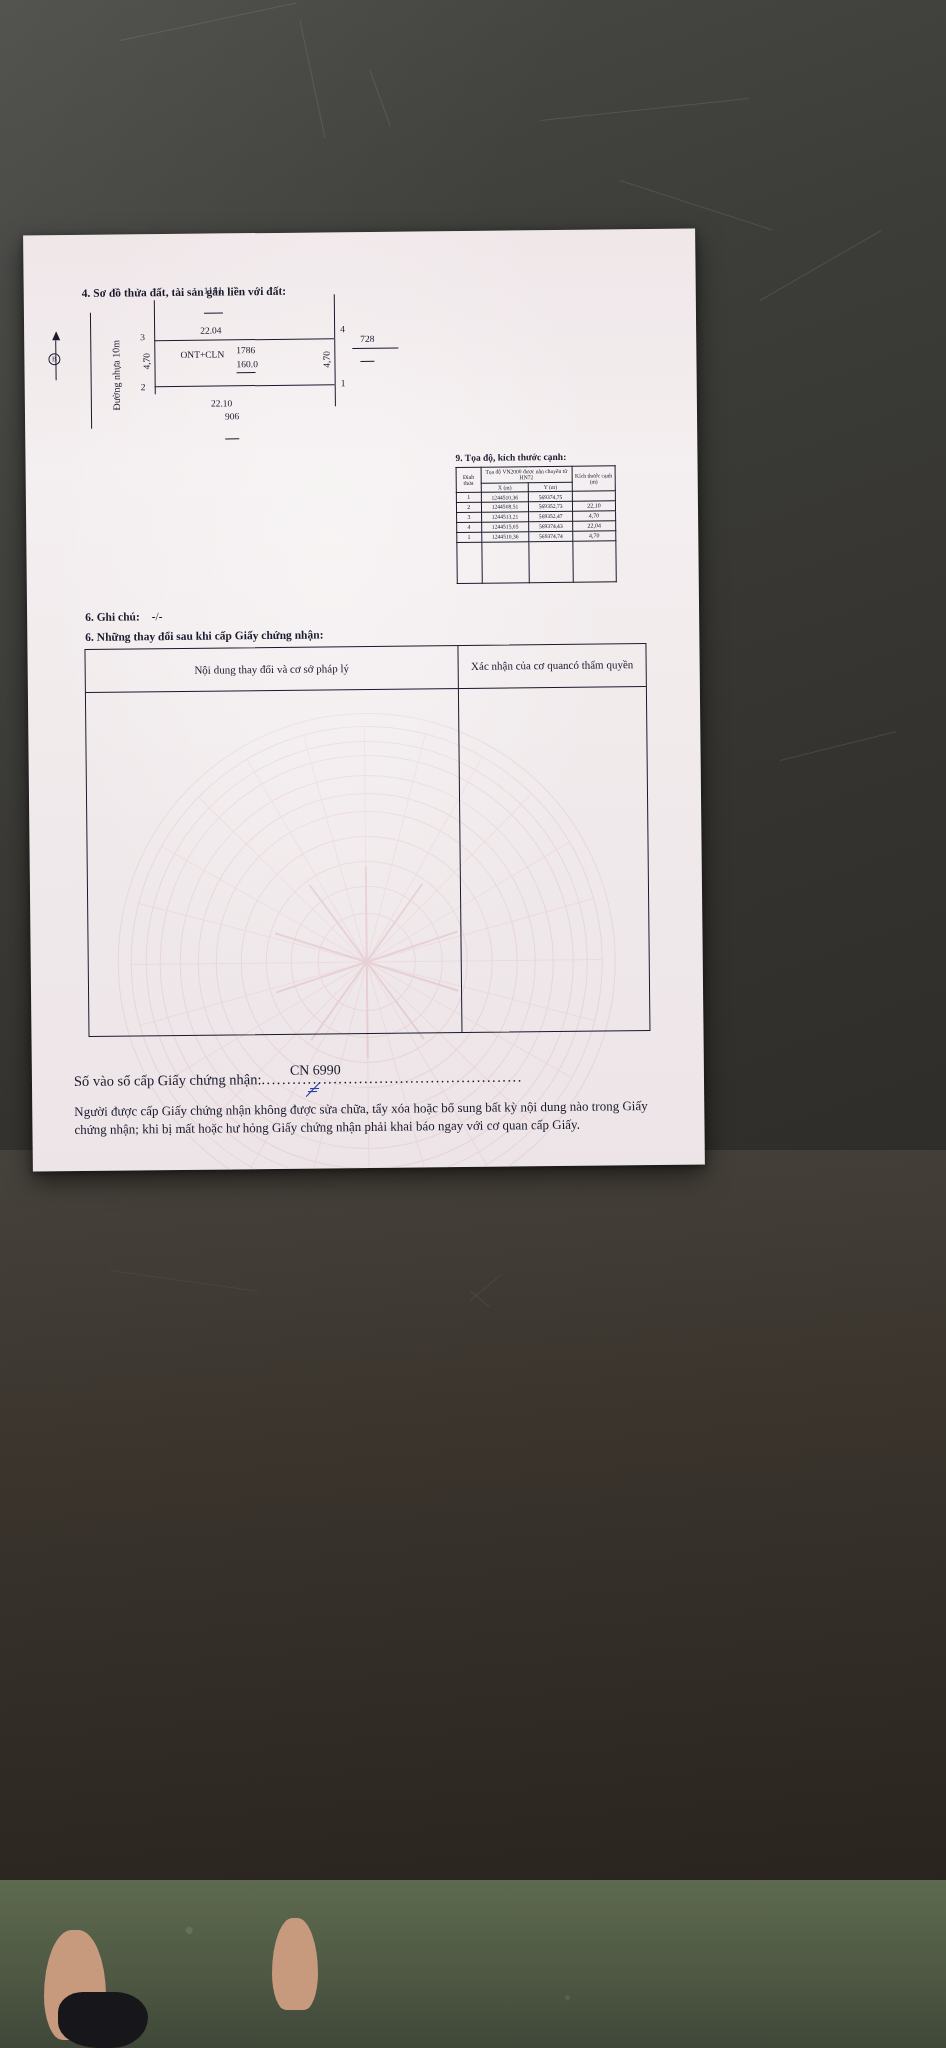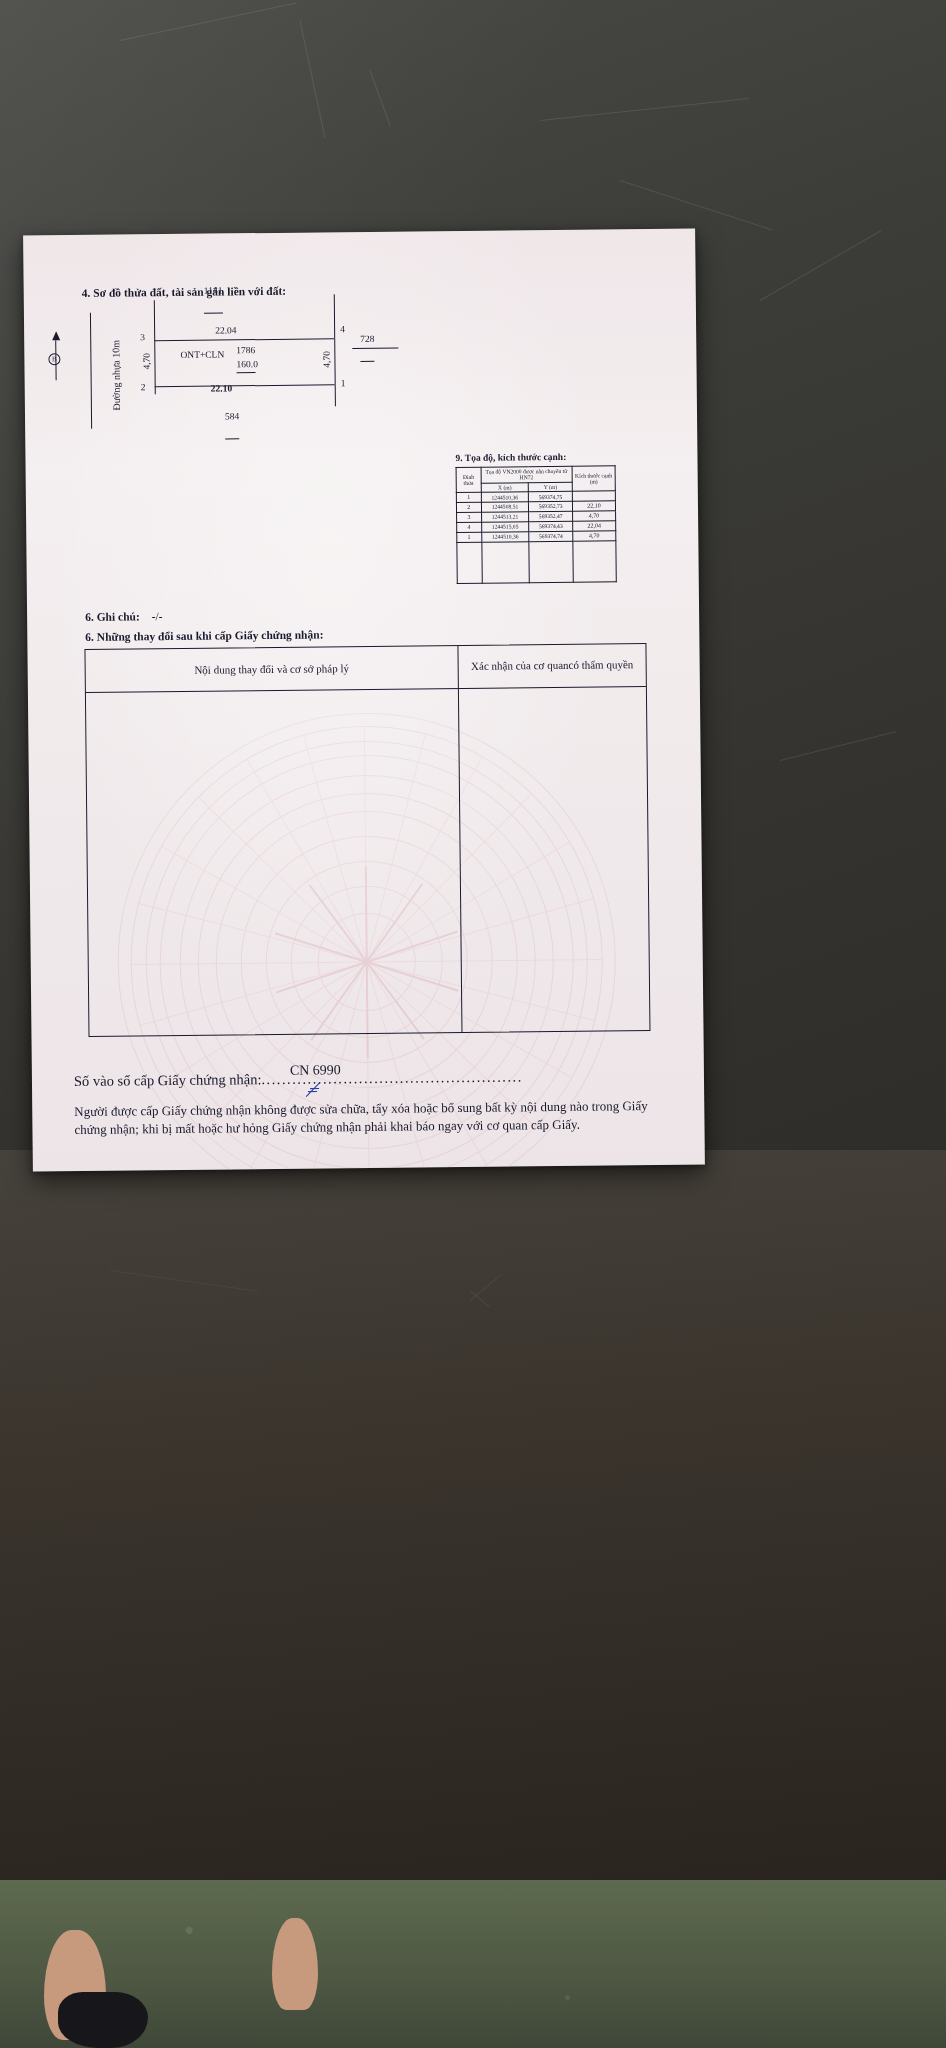--- a/index.html
+++ b/index.html
@@ -233,26 +233,26 @@
         <div class="ln vline" style="left:30px;top:28px;height:46px;"></div>
         <div class="ln vline" style="left:210px;top:28px;height:46px;"></div>
 
         <div class="ln vline" style="left:30px;top:-12px;height:40px;"></div>
         <div class="ln vline" style="left:210px;top:-16px;height:44px;"></div>
         <div class="ln vline" style="left:210px;top:74px;height:22px;"></div>
         <div class="ln vline" style="left:30px;top:74px;height:8px;"></div>
         <div class="ln hline" style="left:228px;top:38px;width:46px;"></div>
 
         <div class="lbl u" style="left:80px;top:-26px;">1141</div>
-        <div class="lbl" style="left:91px;top:14px;">22.04</div>
+        <div class="lbl" style="left:76px;top:14px;">22.04</div>
         <div class="lbl" style="left:56px;top:38px;">ONT+CLN</div>
         <div class="lbl u" style="left:112px;top:34px;">1786</div>
         <div class="lbl" style="left:112px;top:48px;">160.0</div>
-        <div class="lbl" style="left:86px;top:72px;font-weight:bold;">22.10</div>
-        <div class="lbl u" style="left:100px;top:100px;">584</div>
+        <div class="lbl" style="left:86px;top:87px;">22.10</div>
+        <div class="lbl u" style="left:100px;top:100px;">906</div>
         <div class="lbl u" style="left:236px;top:24px;">728</div>
 
         <div class="lbl" style="left:14px;top:44px;transform:rotate(-90deg);">4,70</div>
         <div class="lbl" style="left:194px;top:44px;transform:rotate(-90deg);">4,70</div>
 
         <div class="lbl" style="left:16px;top:20px;">3</div>
         <div class="lbl" style="left:16px;top:70px;">2</div>
         <div class="lbl" style="left:216px;top:14px;">4</div>
         <div class="lbl" style="left:216px;top:68px;">1</div>
       </div>

